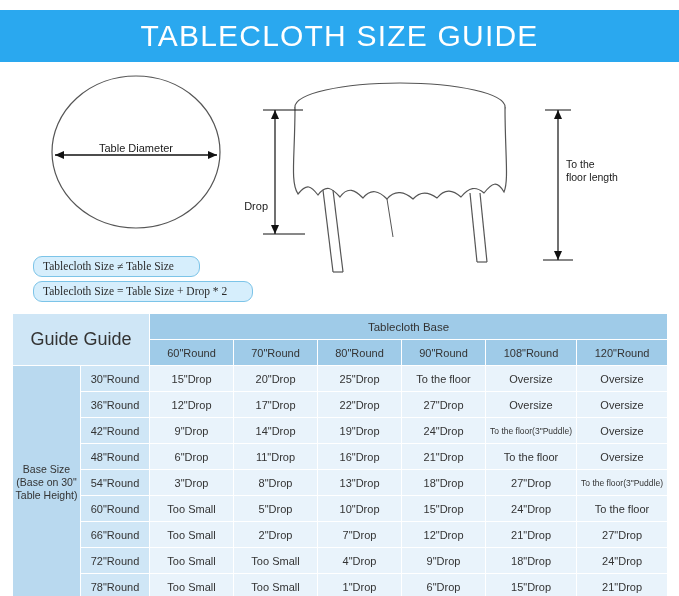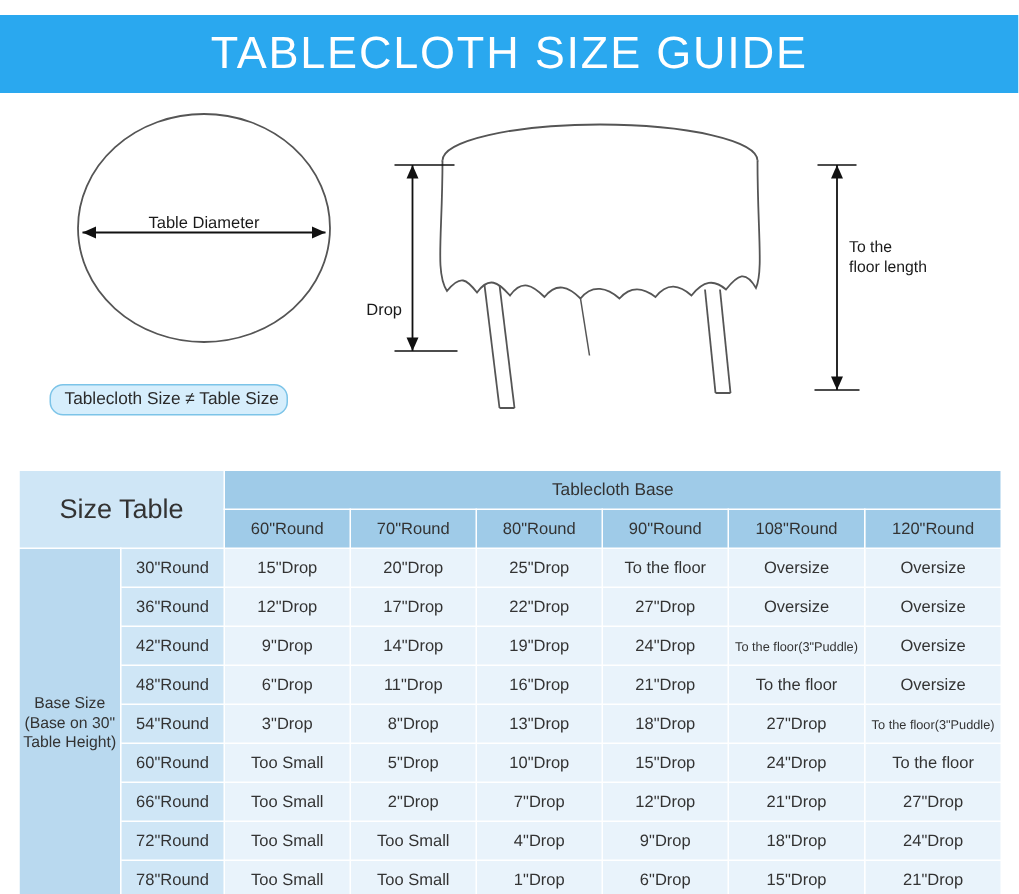--- a/index.html
+++ b/index.html
@@ -50,22 +50,23 @@
     display: block;
   }
   
   .note {
     position: absolute;
     background: #d6eefc;
     border: 1px solid #7cc4e8;
     border-radius: 9px;
     font-size: 11.5px;
     color: #2b2b2b;
-    padding: 3px 5px 4px 9px;
+    padding: 3px 25px 4px 9px;
     white-space: nowrap;
+    font-family: Liberation Serif, serif;
   }
   .note1 { left: 33px; top: 256px; }
   .note2 { left: 33px; top: 281px; }
 
   
   .grid {
     position: absolute;
     left: 12px;
     top: 313px;
     width: 655px;
@@ -159,35 +160,36 @@
       <line x1="528" y1="198" x2="558" y2="198" stroke="#111111" stroke-width="1"></line>
 
       <text x="121" y="90" text-anchor="middle" font-family="Liberation Sans, sans-serif" font-size="11" fill="#1a1a1a">Table Diameter</text>
       <text x="253" y="148" text-anchor="end" font-family="Liberation Sans, sans-serif" font-size="11" fill="#1a1a1a">Drop</text>
       <text x="551" y="106" font-family="Liberation Sans, sans-serif" font-size="10.5" fill="#1a1a1a">To the</text>
       <text x="551" y="119" font-family="Liberation Sans, sans-serif" font-size="10.5" fill="#1a1a1a">floor length</text>
     </svg>
   </div>
 
   <div class="note note1">Tablecloth Size ≠ Table Size</div>
+  <div class="note note2">Tablecloth Size = Table Size + Drop * 2</div>
 
   <table class="grid">
     <colgroup>
       <col style="width:68px">
       <col style="width:69px">
       <col style="width:84px">
       <col style="width:84px">
       <col style="width:84px">
       <col style="width:84px">
       <col style="width:91px">
       <col style="width:91px">
     </colgroup>
     <tbody>
       <tr>
-        <td class="c-title" rowspan="2" colspan="2">Size Table</td>
+        <td class="c-title" rowspan="2" colspan="2">Guide Guide</td>
         <td class="colgroup-head" colspan="6">Tablecloth Base</td>
       </tr>
       <tr>
         <td class="c-head">60"Round</td>
         <td class="c-head">70"Round</td>
         <td class="c-head">80"Round</td>
         <td class="c-head">90"Round</td>
         <td class="c-head">108"Round</td>
         <td class="c-head">120"Round</td>
       </tr>

